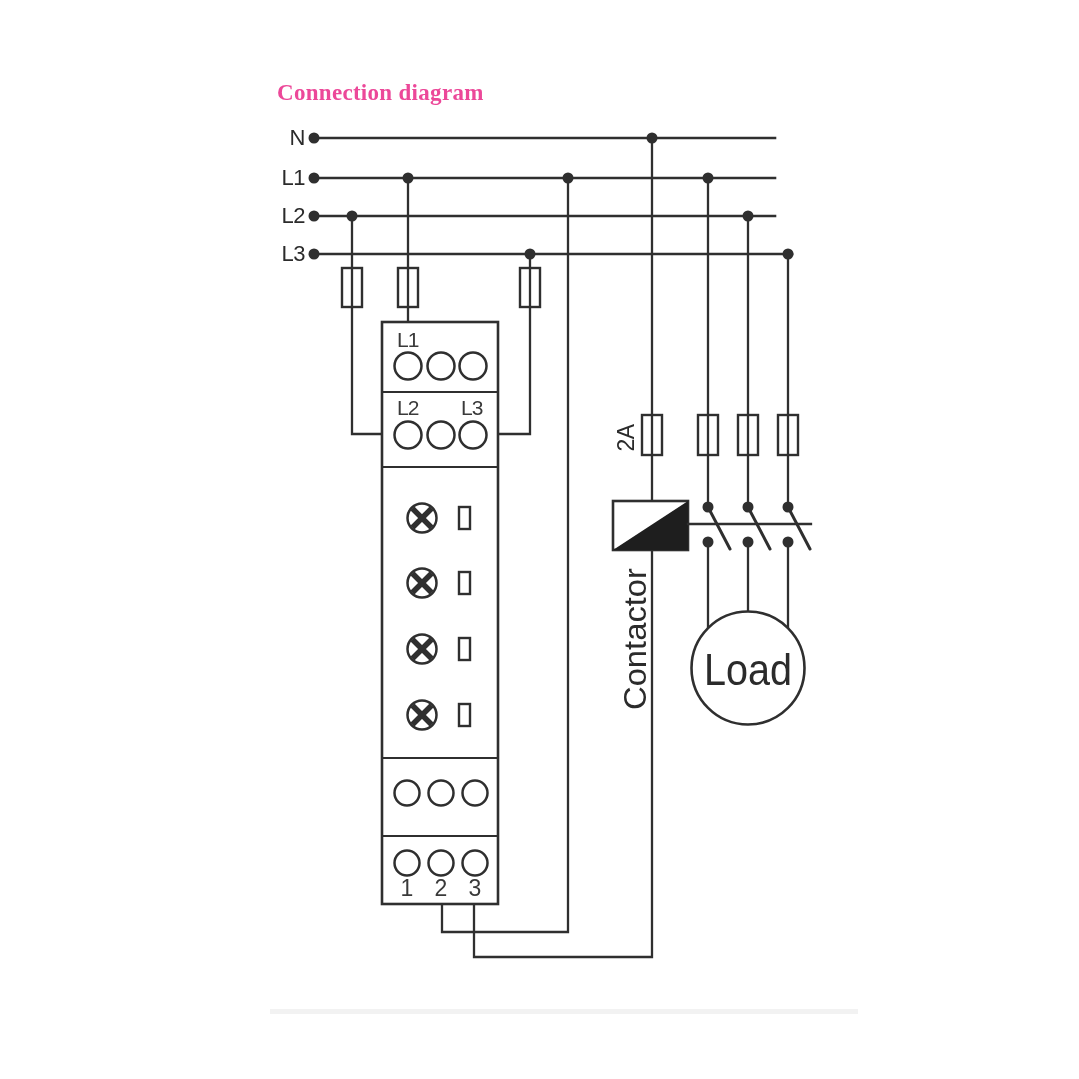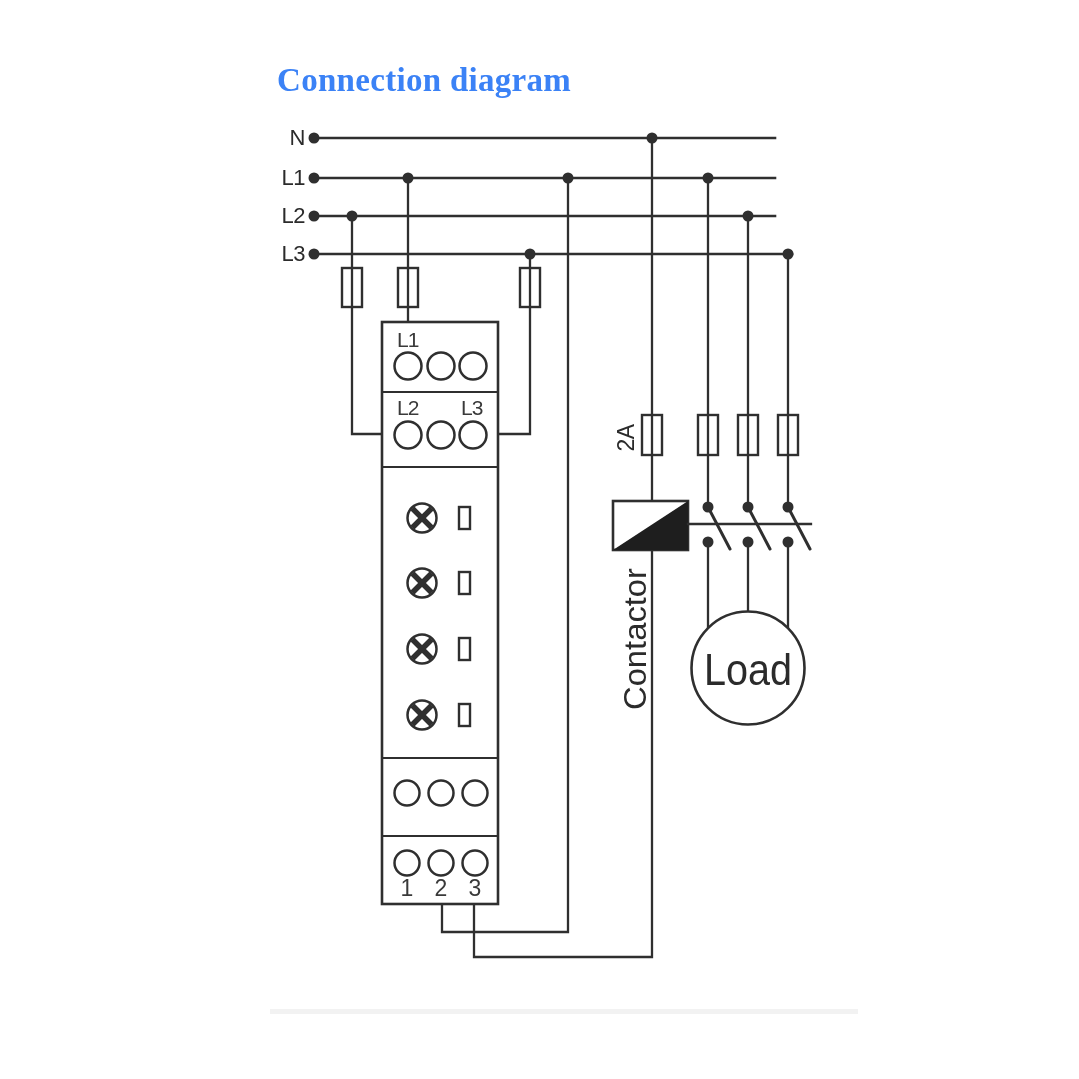--- a/index.html
+++ b/index.html
@@ -5,26 +5,26 @@
   html,body{margin:0;padding:0;background:#ffffff;}
   .stage{
     position:relative;
     width:1079px;height:1079px;
     background:#ffffff;
     overflow:hidden;
     font-family:"Liberation Sans", sans-serif;
   }
   .title{
     position:absolute;
-    left:277px;top:62px;
+    left:277px;top:80px;
     font-family:"Liberation Serif", serif;
     font-weight:bold;
-    font-size:33px;
+    font-size:23px;
     letter-spacing:0.3px;
-    color:#3b82f6;
+    color:#ec4899;
     white-space:nowrap;
   }
   svg{position:absolute;left:0;top:0;}
   .bus{stroke:#2f2f2f;stroke-width:2.6;fill:none;stroke-linecap:square;}
   .wire{stroke:#2f2f2f;stroke-width:2.3;fill:none;stroke-linecap:square;}
   .dot{fill:#2f2f2f;stroke:none;}
   .comp{stroke:#2f2f2f;stroke-width:2.4;fill:none;}
   .devbox{stroke:#2f2f2f;stroke-width:2.6;fill:#ffffff;}
   .divider{stroke:#2f2f2f;stroke-width:2.2;}
   .term{stroke:#2f2f2f;stroke-width:2.5;fill:#ffffff;}

